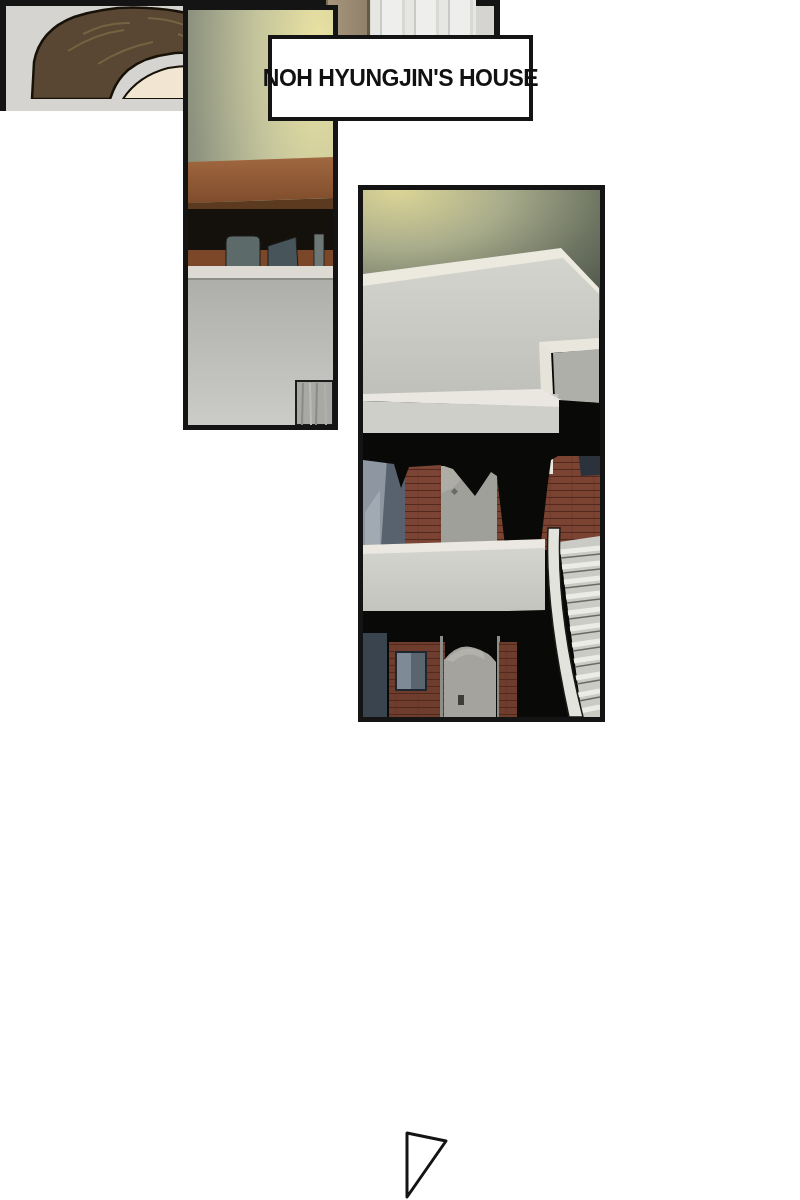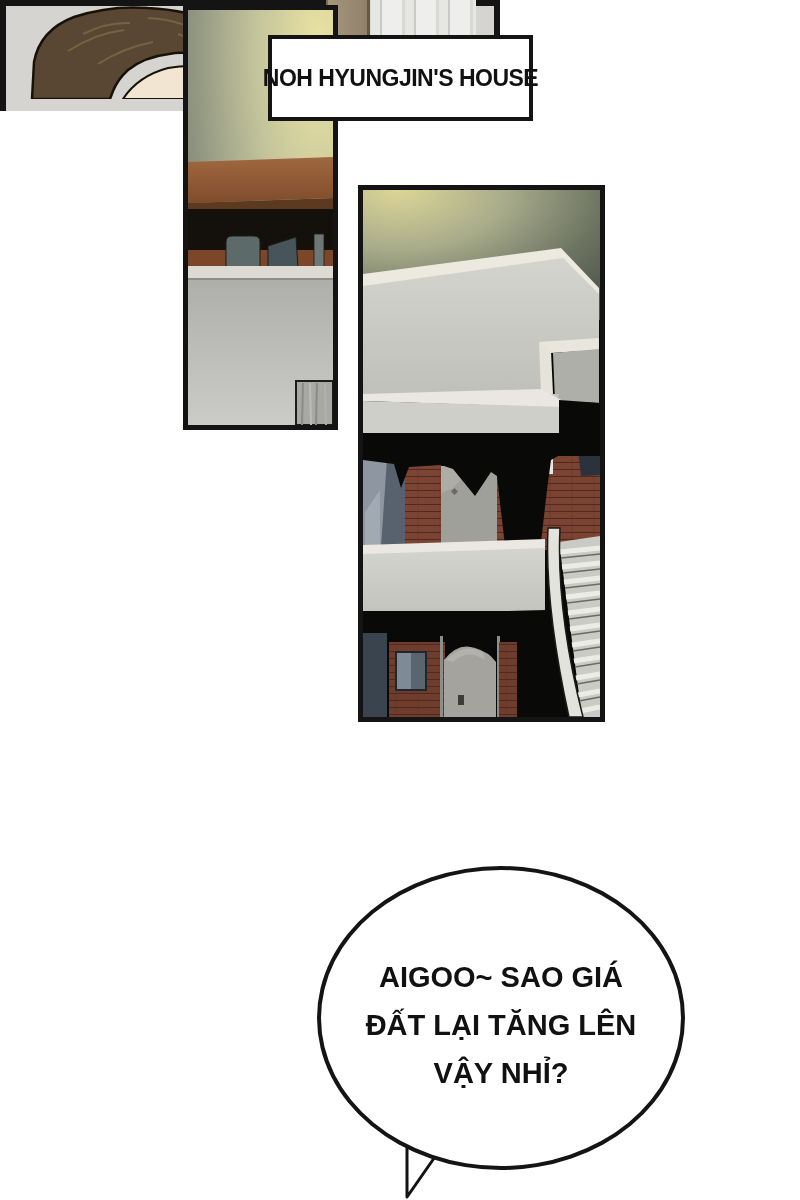--- a/index.html
+++ b/index.html
@@ -198,19 +198,14 @@
         <path d="M 70,58 Q 95,42 125,36"></path>
         <path d="M 150,28 Q 168,34 180,44"></path>
       </g>
     </svg>
   </div>
 
   <svg class="tail" viewBox="0 0 80 75">
     <polygon points="22,8 61,16 22,72" fill="#ffffff" stroke="#141414" stroke-width="3" stroke-linejoin="round"></polygon>
   </svg>
 
-  <div class="bubble">
-    <span>AIGOO~ SAO GIÁ</span>
-    <span>ĐẤT LẠI TĂNG LÊN</span>
-    <span>VẬY NHỈ?</span>
-  </div>
 
 </div>
 
 </body></html>

